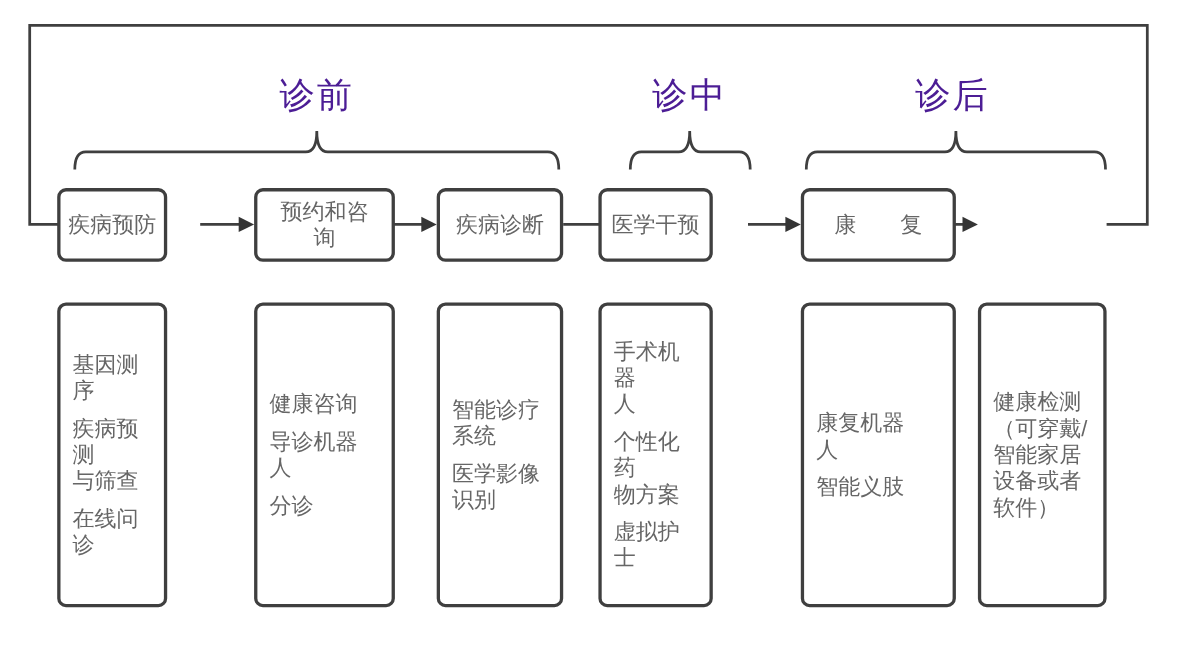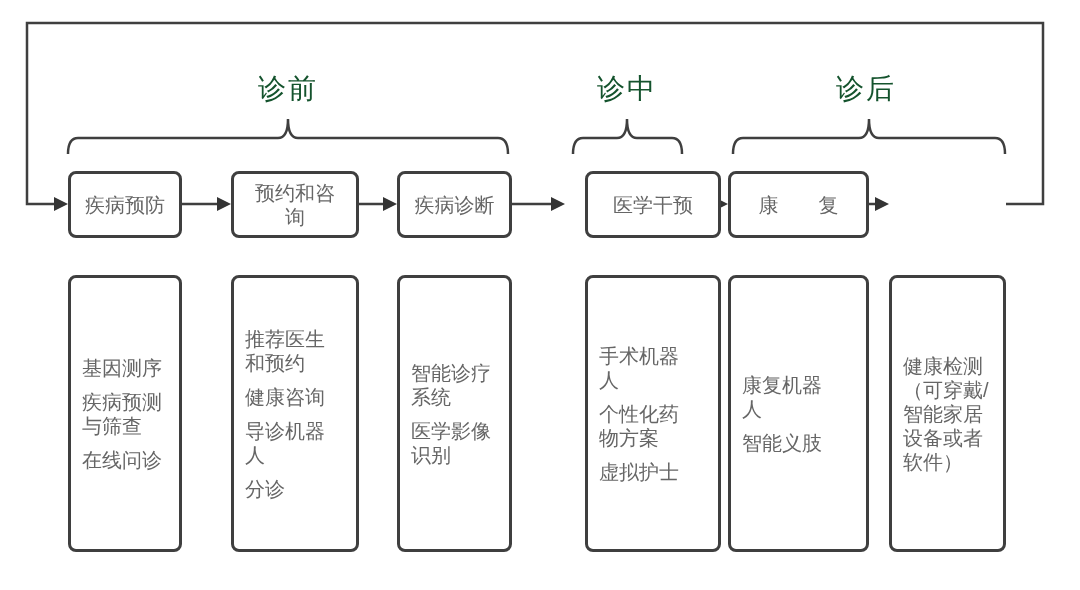--- a/index.html
+++ b/index.html
@@ -9,22 +9,22 @@
     background:#ffffff;
     font-family:"Liberation Sans","DejaVu Sans",sans-serif;
     overflow:hidden;
   }
   .lines-layer{
     position:absolute;left:0;top:0;width:1080px;height:590px;
   }
   .phase{
     position:absolute;top:72px;height:34px;line-height:34px;
     transform:translateX(-50%);
-    font-size:28px;color:#14532d;
-    font-family:Liberation Sans, sans-serif;
+    font-size:32px;color:#4c1d95;
+    font-family:Liberation Mono, monospace;
     letter-spacing:2px;
     white-space:nowrap;
   }
   .stage{
     position:absolute;top:171px;height:67px;
     box-sizing:border-box;
     border:3px solid #3f3f3f;border-radius:8px;
     background:#ffffff;
     display:flex;align-items:center;justify-content:center;
     text-align:center;
@@ -38,24 +38,24 @@
     background:#ffffff;
     display:flex;flex-direction:column;justify-content:center;
     padding:0 8px 0 11px;
     font-size:20px;line-height:24px;color:#666666;
     text-align:left;
   }
   .detail-item{
     white-space:pre-line;
     margin:5px 0;
   }
-  .col1{left:68px;width:114px}
+  .col1{left:52px;width:100px}
   .col2{left:231px;width:128px}
   .col3{left:397px;width:115px}
-  .col4{left:585px;width:136px}
+  .col4{left:544px;width:104px}
   .col5{left:728px;width:141px}
   .col6{left:889px;width:117px}
 </style>
 </head>
 <body>
 
 <div class="canvas">
 
   <svg class="lines-layer" width="1080" height="590" viewBox="0 0 1080 590" fill="none" xmlns="http://www.w3.org/2000/svg">
 
@@ -94,22 +94,20 @@
   <div class="stage col5">康　　复</div>
 
   <div class="detail col1">
     <div class="detail-item">基因测序</div>
     <div class="detail-item">疾病预测
 与筛查</div>
     <div class="detail-item">在线问诊</div>
   </div>
 
   <div class="detail col2">
-    <div class="detail-item">推荐医生
-和预约</div>
     <div class="detail-item">健康咨询</div>
     <div class="detail-item">导诊机器
 人</div>
     <div class="detail-item">分诊</div>
   </div>
 
   <div class="detail col3">
     <div class="detail-item">智能诊疗
 系统</div>
     <div class="detail-item">医学影像

